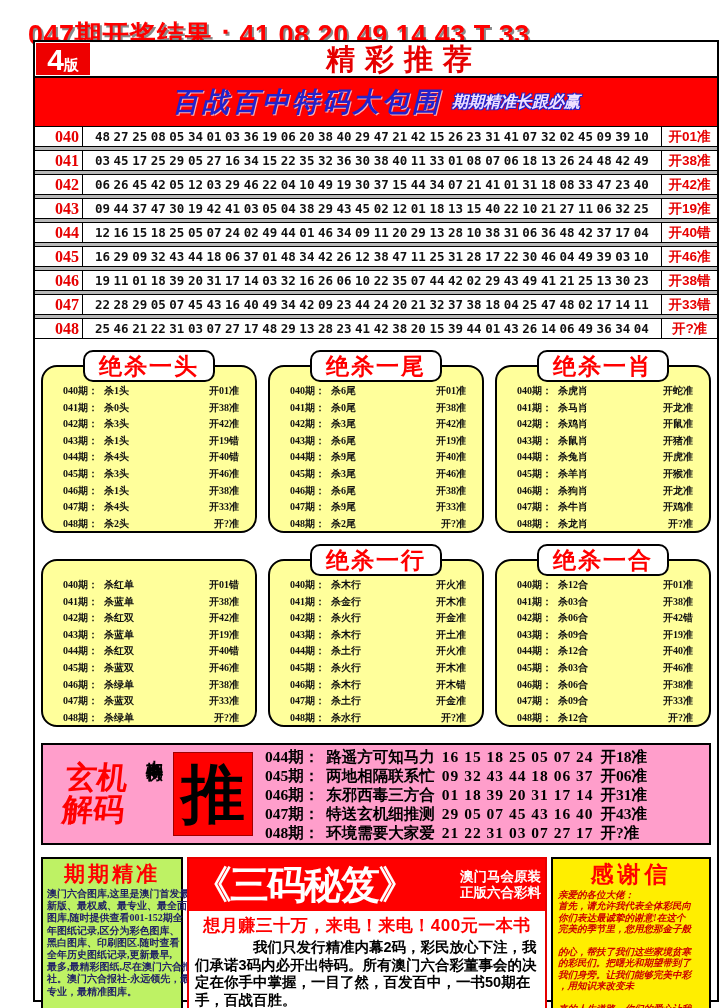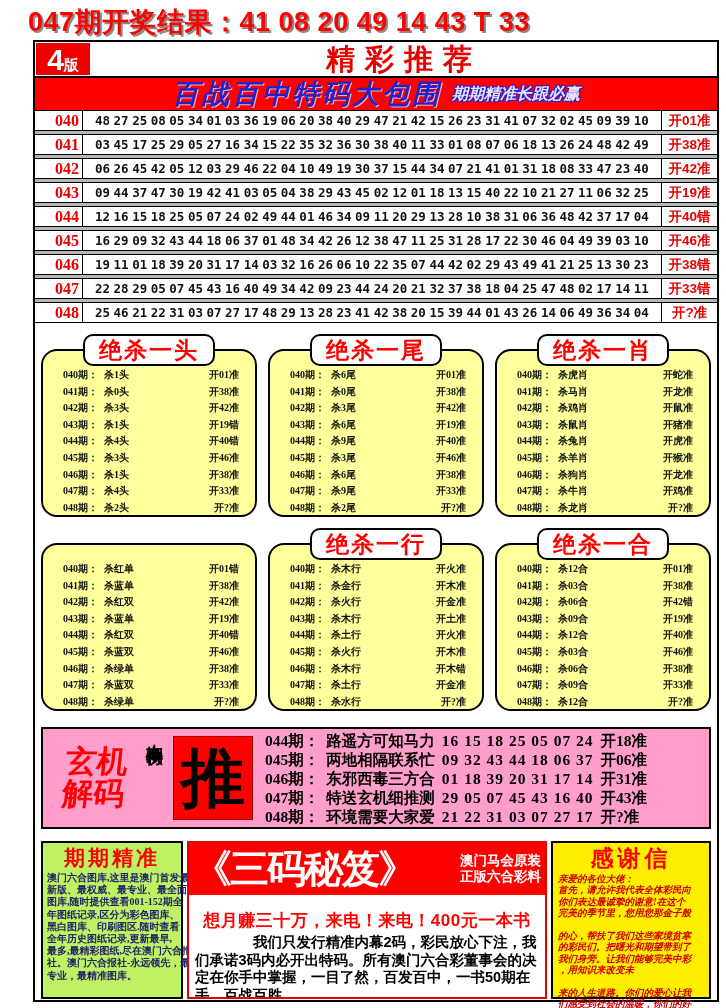--- a/index.html
+++ b/index.html
@@ -2,21 +2,21 @@
 <html><head>
 <meta charset="utf-8">
 <style>
   * { box-sizing: border-box; margin:0; padding:0; }
   html,body { width:726px; height:1008px; }
   body {
     position:relative; background:#fff; overflow:hidden;
     font-family:"Liberation Sans","DejaVu Sans",sans-serif;
   }
   .top-result{
-    position:absolute; left:28px; top:4px;
+    position:absolute; left:28px; top:17px;
     font-size:27px; font-weight:bold; color:#ff0000;
     text-shadow:2px 2px 0 #8a8a8a; letter-spacing:0.5px; white-space:nowrap;
   }
   .page-frame{
     position:absolute; left:33px; top:40px; width:686px; height:962px;
     border:2px solid #000; background:#fff;
   }
   
   .header-row{ display:flex; height:36px; border-bottom:2px solid #000; }
   .edition-badge{
@@ -24,21 +24,21 @@
     display:flex; align-items:baseline; justify-content:center; line-height:33px;
   }
   .edition-badge .num{ font-size:30px; font-weight:bold; }
   .edition-badge .suf{ font-size:15px; font-weight:bold; }
   .header-title{
     flex:1; text-align:center; color:#e60000; font-size:29px; font-weight:bold;
     letter-spacing:10px; line-height:34px; font-family:"Liberation Serif","DejaVu Serif",serif;
   }
   
   .banner{
-    height:32px; background:#ff0000; display:flex; align-items:center;
+    height:48px; background:#ff0000; display:flex; align-items:center;
     justify-content:center; gap:10px; overflow:hidden;
   }
   .banner-main{
     color:#2222cc; font-size:27px; font-weight:bold; font-style:italic;
     letter-spacing:3px; text-shadow:1px 1px 0 #ffb0b0; white-space:nowrap;
   }
   .banner-sub{
     color:#efe0ff; font-size:16px; font-weight:bold; font-style:italic;
     text-shadow:1px 1px 0 #2222cc,-1px -1px 0 #2222cc,1px -1px 0 #2222cc,-1px 1px 0 #2222cc;
     white-space:nowrap;
@@ -112,21 +112,21 @@
   .bl-line{
     font-size:10px; color:#222266; line-height:12.2px; font-weight:bold;
     font-family:"Liberation Serif","DejaVu Serif",serif; white-space:nowrap;
   }
   .b-mid{ flex:1; border:2px solid #e60000; background:#fff; overflow:hidden; }
   .bm-banner{ background:#ff0000; height:52px; display:flex; align-items:center; padding:0 4px; gap:4px; }
   .bm-title{ color:#fff; font-size:39px; font-weight:bold; white-space:nowrap; letter-spacing:-2px; flex:1; }
   .bm-side{ color:#ffffff; font-size:13.5px; font-weight:bold; line-height:16px; white-space:nowrap; }
   .bm-hot{
     color:#ff0000; font-size:17px; font-weight:bold; text-align:center;
-    padding-top:14px; letter-spacing:0.5px; white-space:nowrap;
+    padding-top:3px; letter-spacing:0.5px; white-space:nowrap;
   }
   .bm-body{ color:#000; font-size:14.5px; font-weight:bold; padding:2px 6px 0; line-height:17.5px; text-indent:4em; }
   .bm-note-row{ display:flex; align-items:center; padding:1px 4px 0; gap:10px; }
   .bm-note{ color:#1566d8; font-size:11.5px; font-weight:bold; white-space:nowrap; }
   .bm-cod{ color:#1566d8; font-size:15px; font-weight:bold; letter-spacing:2px; white-space:nowrap; }
   .b-right{ width:160px; background:#ffee00; border:2px solid #000; padding:0 5px; }
   .br-title{ color:#ff0000; font-size:23px; font-weight:bold; text-align:center; letter-spacing:4px; }
   .br-line{
     color:#cc0000; font-size:9.5px; line-height:11.4px; font-weight:bold; font-style:italic;
     font-family:"Liberation Serif","DejaVu Serif",serif; white-space:nowrap;

